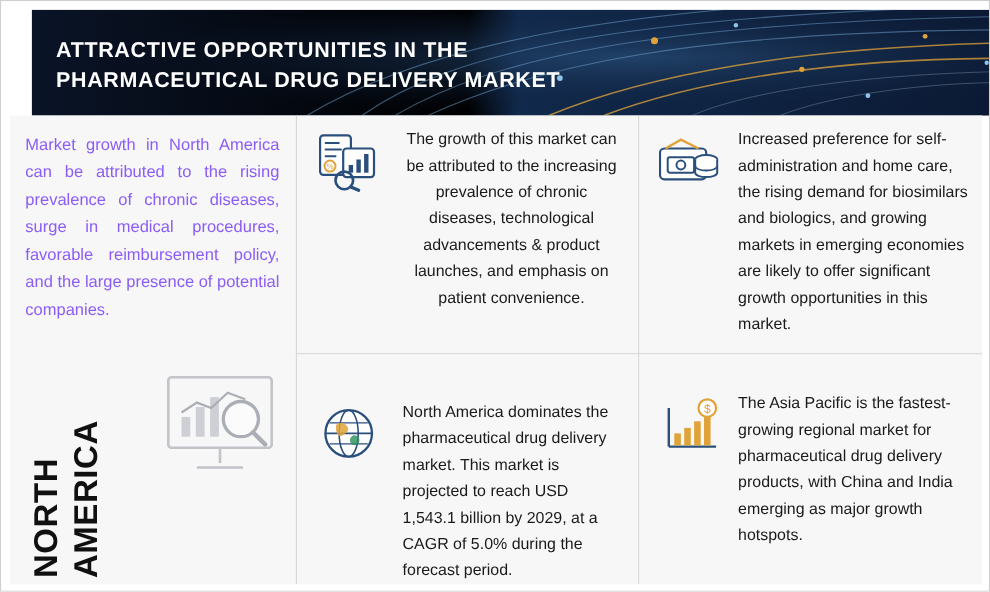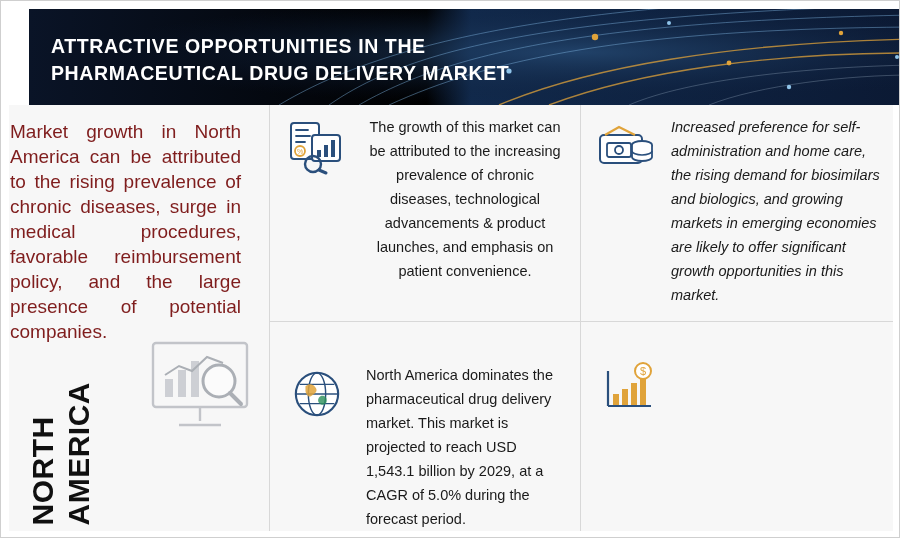--- a/index.html
+++ b/index.html
@@ -69,26 +69,26 @@
     position: absolute;
     height: 1px;
     background: #d8d8d8;
   }
   .hline.h-mid-1 { left: 260px; top: 216px; width: 311px; }
   .hline.h-mid-2 { left: 571px; top: 216px; width: 313px; }
 
   
   .left-text {
     position: absolute;
-    left: 1px;
+    left: 14px;
     top: 14px;
     width: 231px;
-    font-size: 19px;
+    font-size: 15px;
     line-height: 25px;
-    color: #7f1d1d;
+    color: #8b5cf6;
     text-align: justify;
     text-justify: inter-word;
   }
   .na-label {
     position: absolute;
     left: 16px;
     bottom: 6px;
     font-size: 30px;
     font-weight: bold;
     color: #101010;
@@ -125,21 +125,21 @@
     left: 88px;
     top: 6px;
     right: 12px;
     font-size: 14.5px;
     line-height: 24px;
     color: #1a1a1a;
   }
   .cell.c2 { left: 261px; top: 4px; width: 310px; height: 212px; text-align: center; }
   .cell.c2 .txt { left: 96px; width: 198px; }
   .cell.c3 { left: 572px; top: 4px; width: 312px; height: 212px; }
-  .cell.c3 .txt { left: 90px; width: 212px; font-style: italic; }
+  .cell.c3 .txt { left: 90px; width: 212px; }
   .cell.c4 { left: 261px; top: 258px; width: 310px; height: 165px; }
   .cell.c4 .ic { top: 6px; left: 22px; width: 50px; height: 50px; }
   .cell.c4 .txt { left: 96px; width: 202px; top: 0px; }
   .cell.c5 { left: 572px; top: 250px; width: 312px; height: 175px; }
   .cell.c5 .ic { top: 6px; left: 22px; width: 52px; height: 52px; }
   .cell.c5 .txt { left: 90px; width: 212px; top: 0px; }
 </style>
 </head>
 <body>
 
@@ -265,15 +265,16 @@
         <line x1="5" y1="45" x2="5" y2="10" stroke="#2a4f7c" stroke-width="2.2"></line>
         <g fill="#e0a33a">
           <rect x="10" y="33" width="6" height="11"></rect>
           <rect x="19" y="28" width="6" height="16"></rect>
           <rect x="28" y="22" width="6" height="22"></rect>
           <rect x="37" y="16" width="6" height="28"></rect>
         </g>
         <circle cx="40" cy="10" r="8" fill="#ffffff" stroke="#e0a33a" stroke-width="2"></circle>
         <text x="37" y="14" font-size="11" fill="#e0a33a" font-family="Liberation Sans, sans-serif">$</text>
       </svg>
+      <div class="txt">The Asia Pacific is the fastest-growing regional market for pharmaceutical drug delivery products, with China and India emerging as major growth hotspots.</div>
     </div>
   </div>
 </div>
 
 </body></html>

